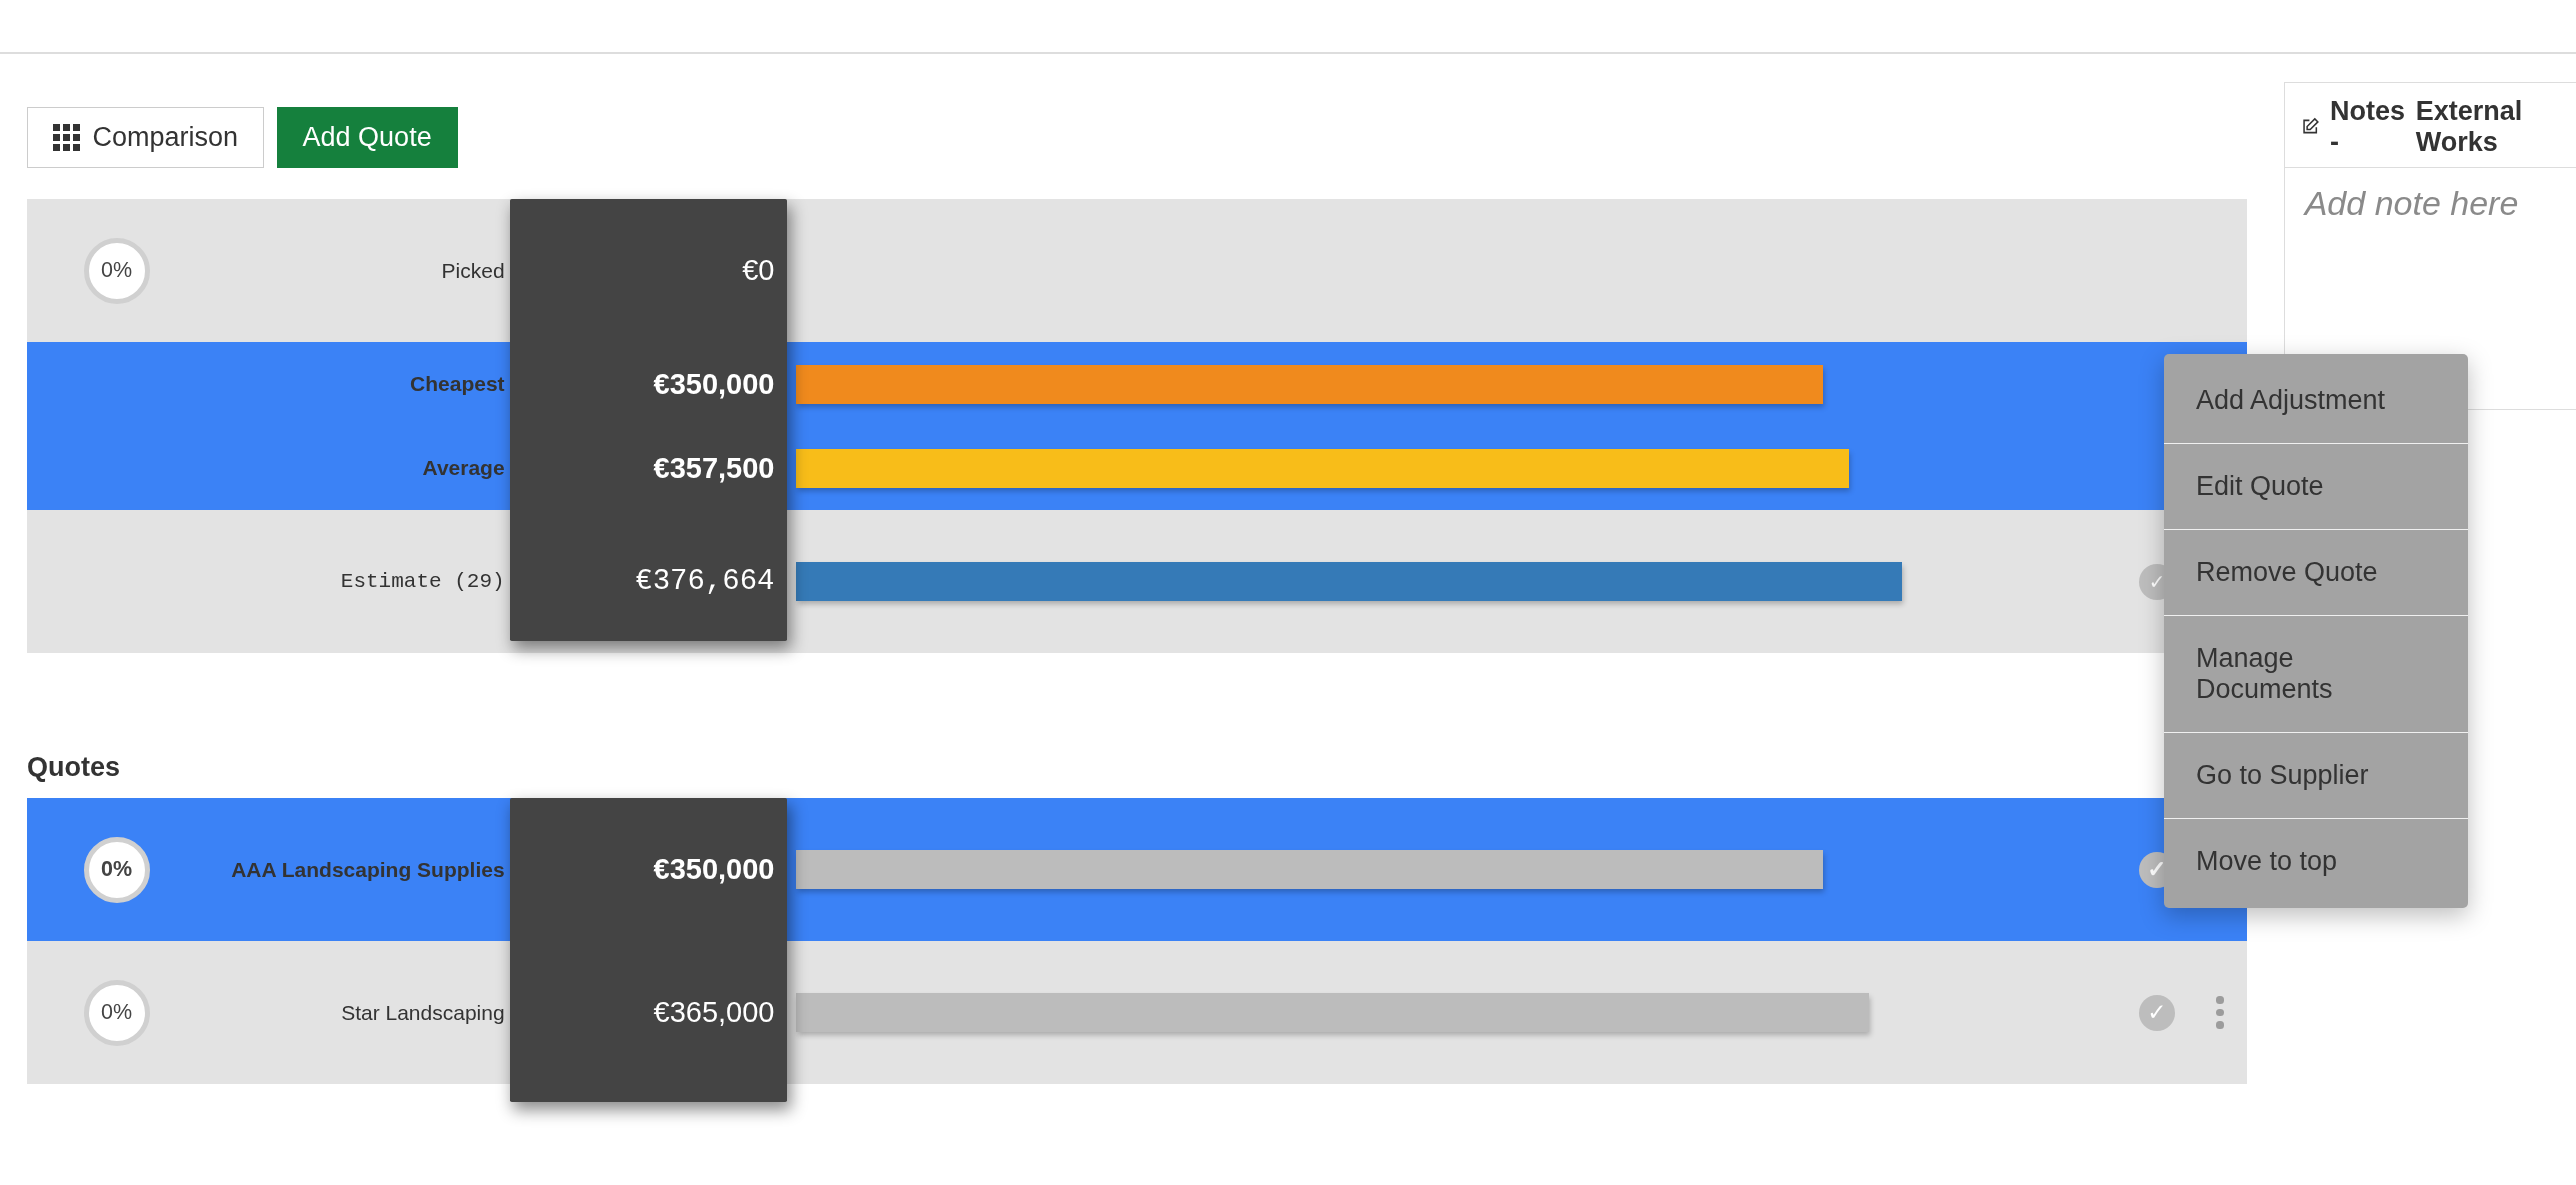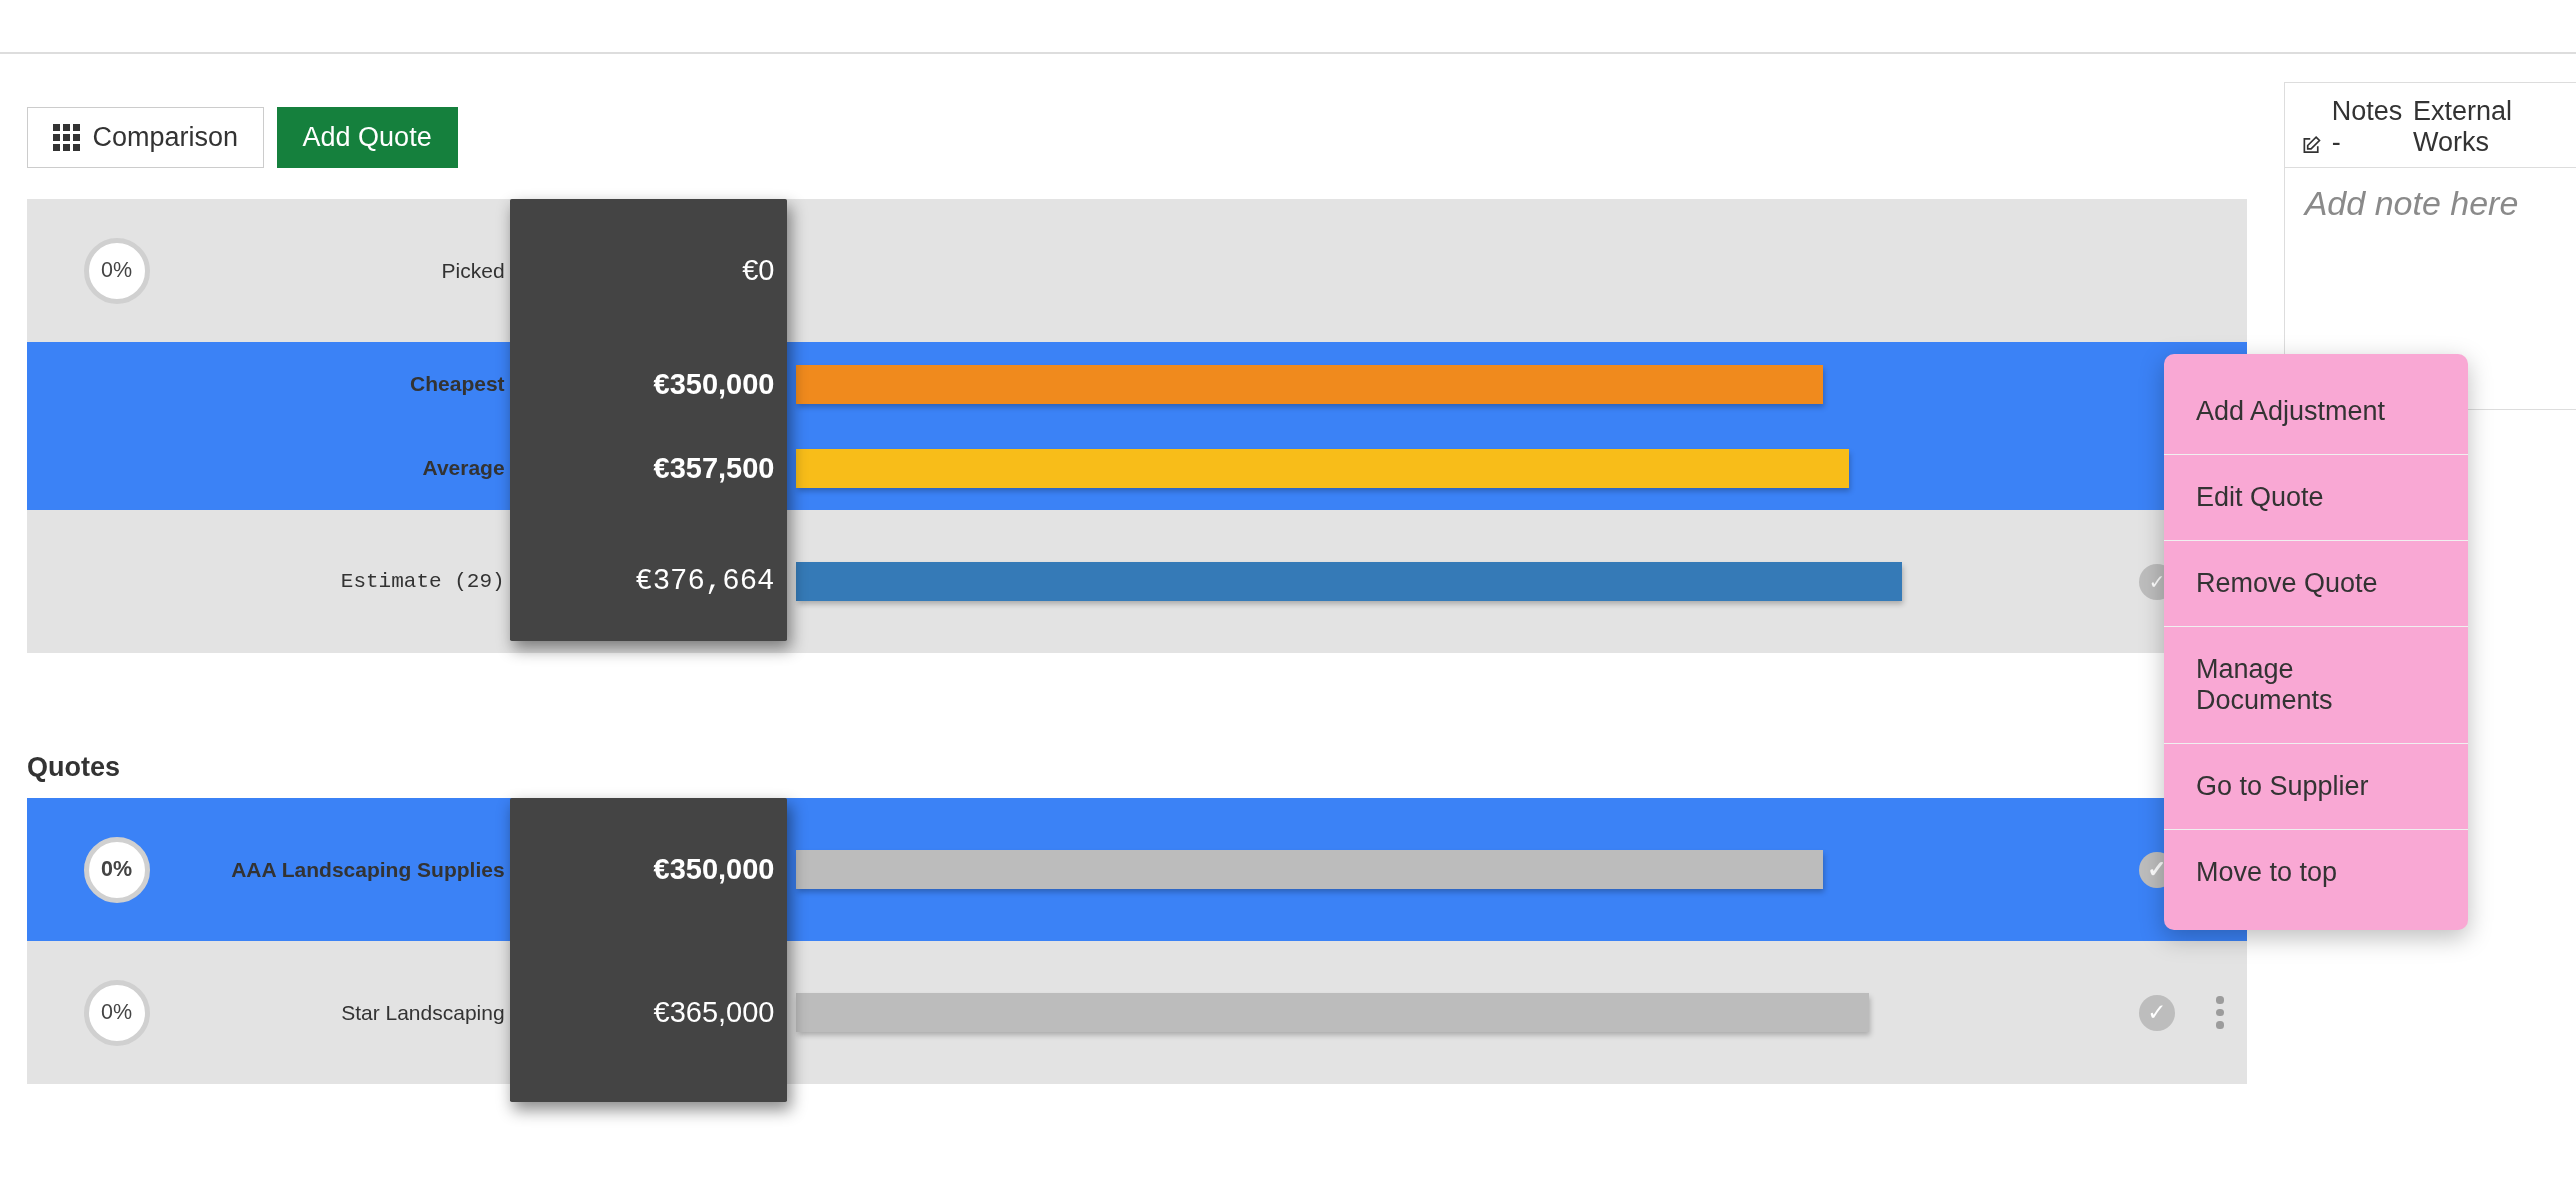--- a/index.html
+++ b/index.html
@@ -160,47 +160,48 @@
   .rows.quotes {
     top: 798px;
   }
 
   
   .menu {
     position:absolute;
     top: 354px;
     left: 2164px;
     width: 304px;
-    background:#f9a8d4;
-    border-radius:10px;
+    background:#a3a3a3;
+    border-radius:5px;
     box-shadow: 0 7.2px 25px rgba(0,0,0,0.25);
     z-index: 10;
-    padding: 15px 0;
+    padding: 4px 0;
   }
   .menu-item {
     padding: 27px 32px;
     font-size: 27px;
     color:#333;
     cursor:pointer;
   }
   .menu-item + .menu-item { border-top: 0.9px solid #f0f0f0; }
 
   
   .notes-panel {
     position:absolute;
     top: 82px;
     left: 2284px;
     right: 0;
     border-left: 1.8px solid #ddd;
   }
   .notes-header {
-    display:flex;align-items:flex-end;gap:10.7px;
+    display:flex;align-items:center;gap:10.7px;
     padding: 12.5px 16px 9px 16px;
     font-size:27px;
     border-top:1.8px solid #ddd;
+    font-weight:bold;
   }
   .notes-body {
     border-top: 1.8px solid #ddd;
     border-bottom: 1.8px solid #ddd;
     height: 243px;
     padding: 16px 19.7px;
     font-size: 34px;
     font-style: italic;
     color:#8a8a8a;
   }

